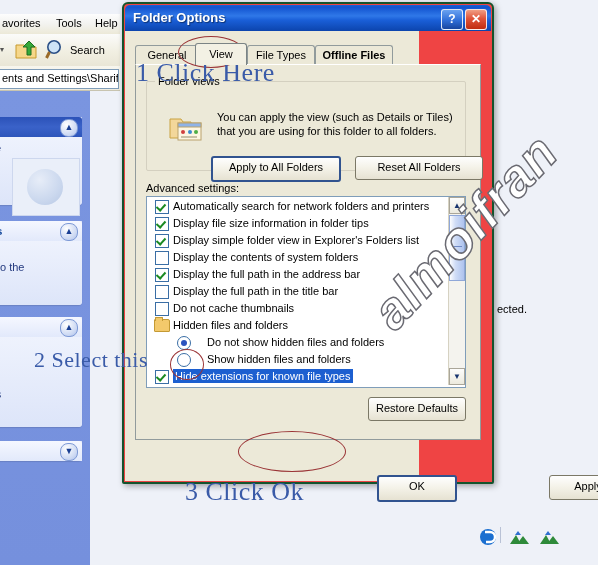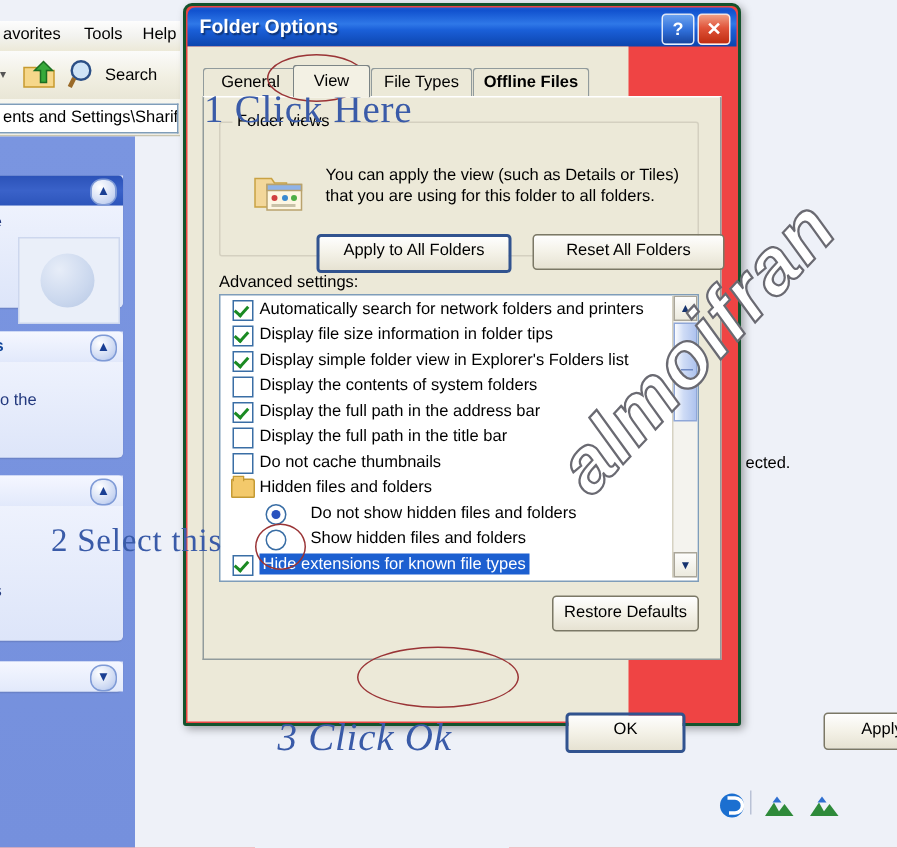--- a/index.html
+++ b/index.html
@@ -333,15 +333,15 @@
   </div>
 </div>
 
 <div class="ellipse" style="left:178px;top:36px;width:64px;height:30px;"></div>
 <div class="anno" style="left:136px;top:58px;">1 Click Here</div>
 
 <div class="ellipse" style="left:170px;top:349px;width:32px;height:29px;"></div>
 <div class="anno" style="left:34px;top:347px;font-size:22px;">2 Select this</div>
 
 <div class="ellipse" style="left:238px;top:431px;width:106px;height:39px;"></div>
-<div class="anno" style="left:185px;top:477px;font-style:italic;">3 Click Ok</div>
+<div class="anno" style="left:185px;top:477px;">3 Click Ok</div>
 
 <div class="watermark"><span>almoifran</span></div>
 
 </body></html>

